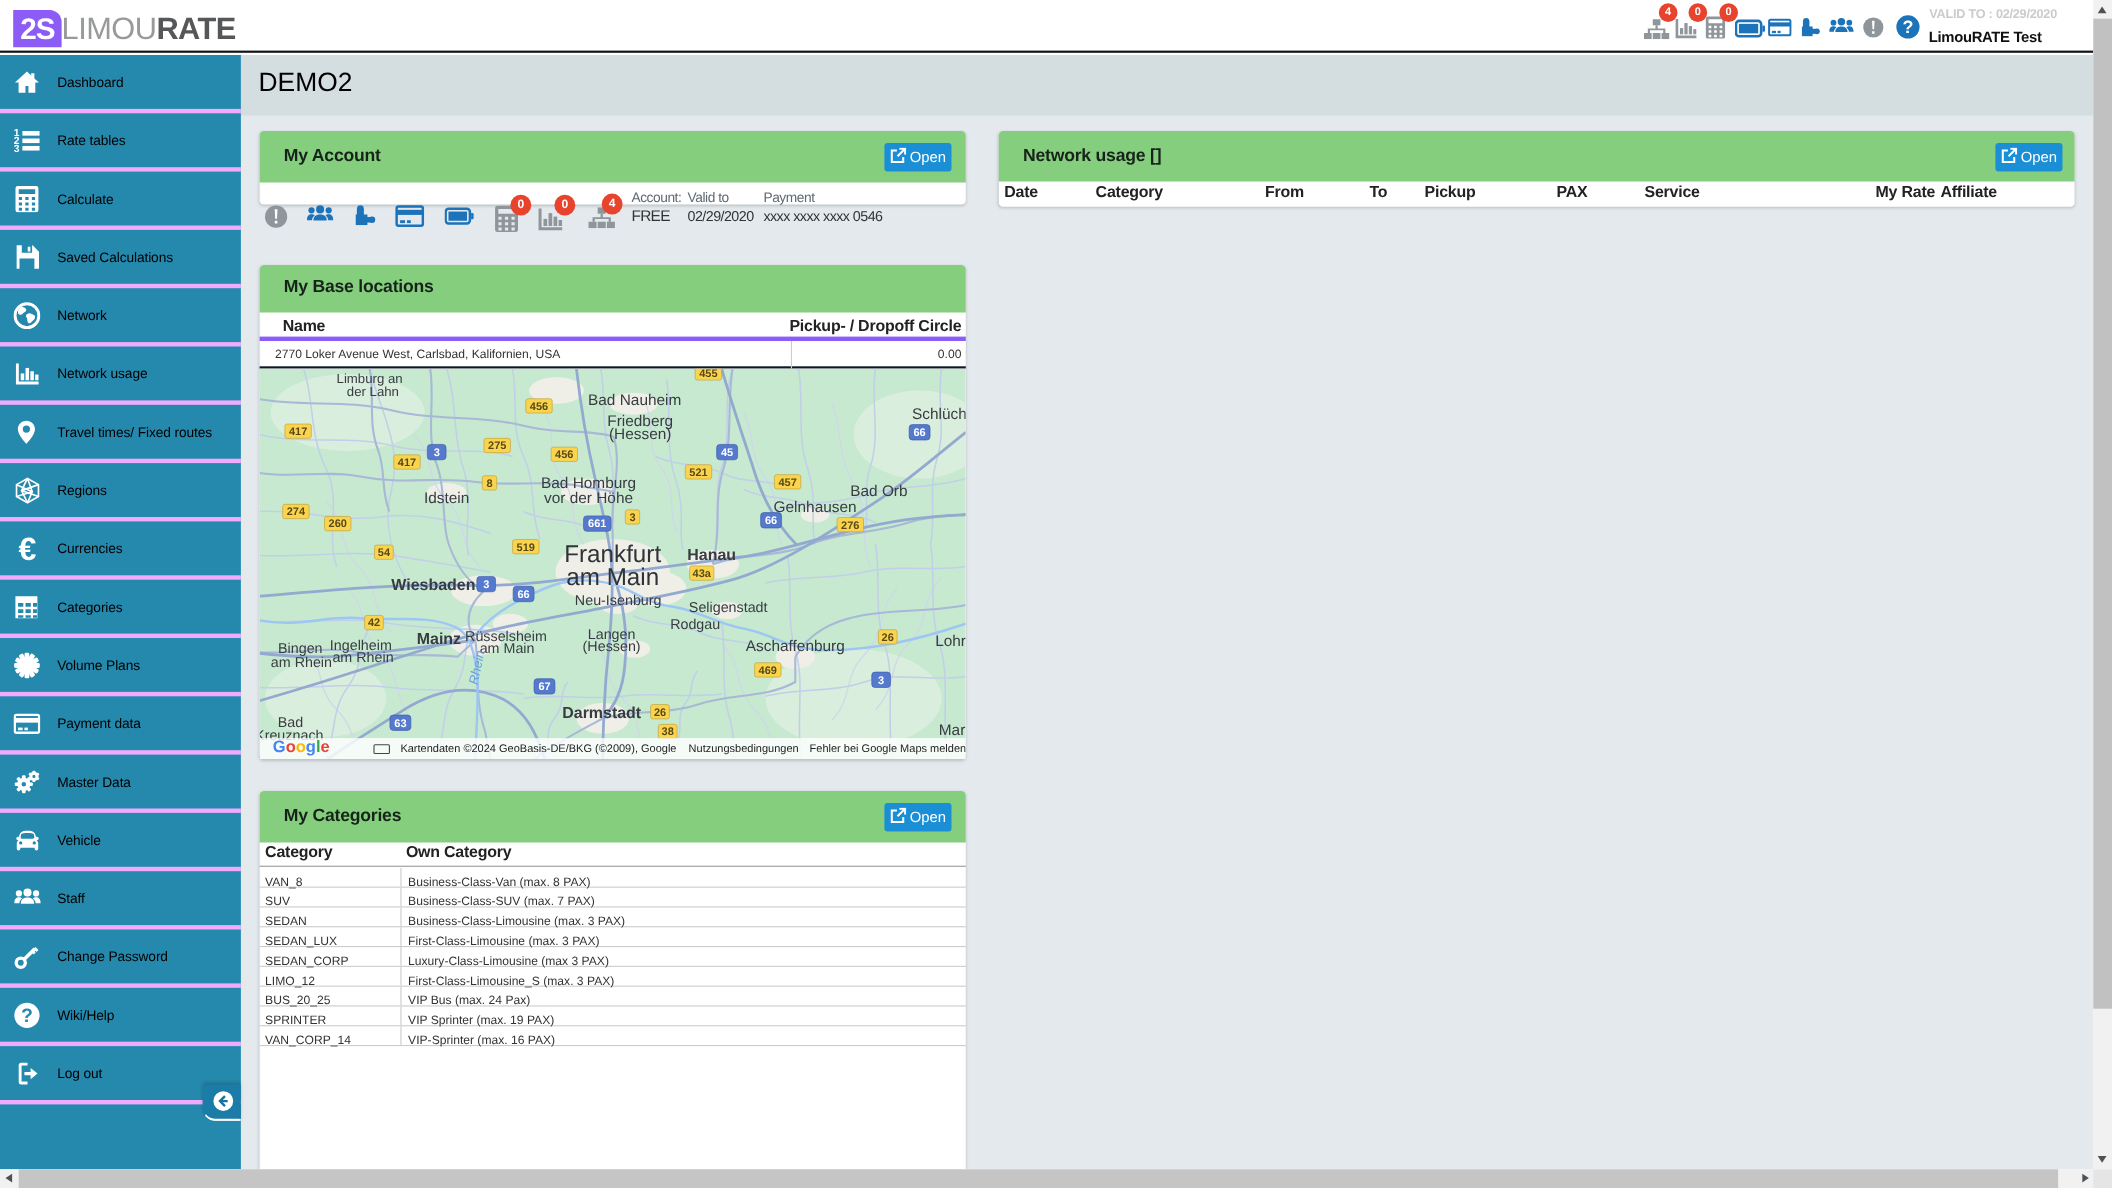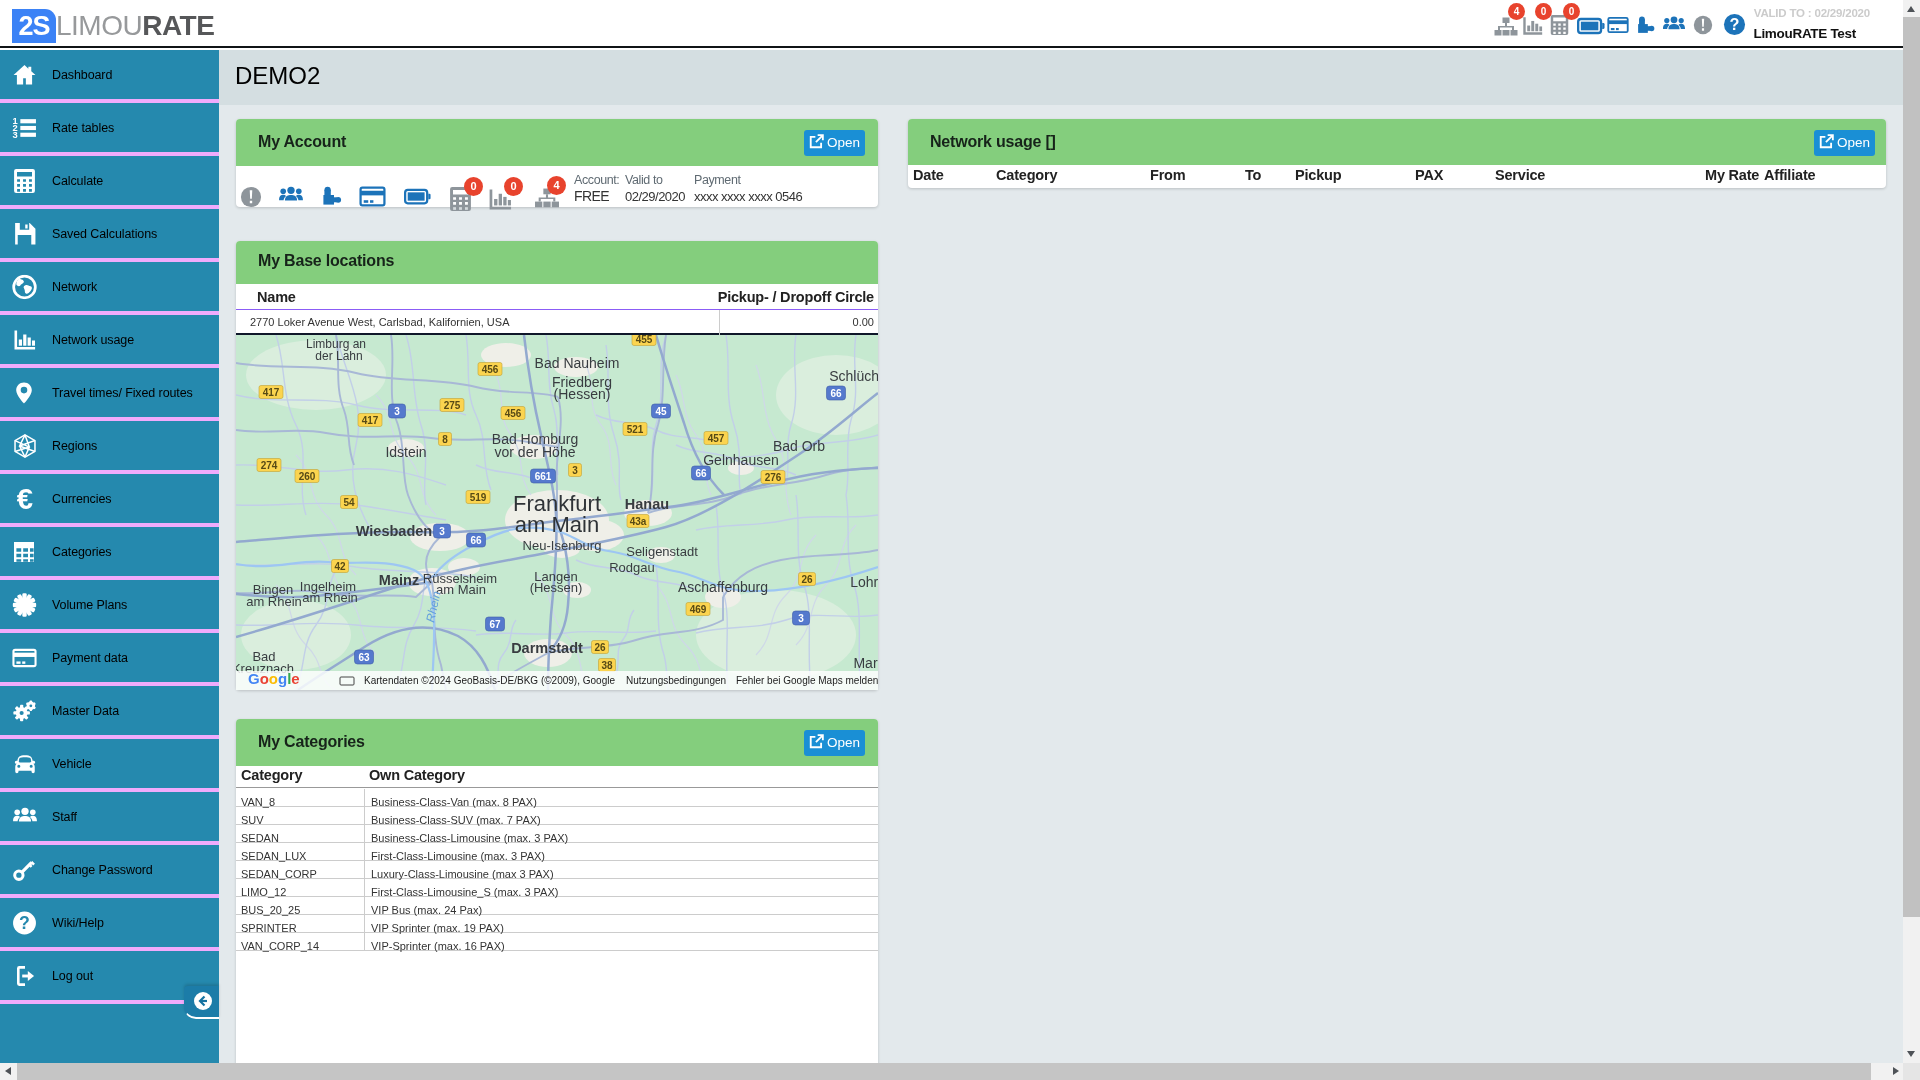--- a/index.html
+++ b/index.html
@@ -1,19 +1,19 @@
 <!DOCTYPE html>
 <html><head>
 <meta charset="utf-8">
 <style>
 * { margin:0; padding:0; box-sizing:border-box; }
 html,body { width:1920px; height:1080px; overflow:hidden; font-family:"Liberation Sans",sans-serif; background:#fff; }
 #header { position:absolute; left:0; top:0; width:1903px; height:48px; background:#fff; border-bottom:2px solid #101416; z-index:5; }
 #logo { position:absolute; left:12px; top:9px; }
-#logo .sq { display:inline-block; width:44px; height:34px; background:#3b82f6; color:#fff; font-weight:bold; font-size:27px; letter-spacing:-1px; text-align:center; line-height:34px; border-radius:0 11px 0 0; vertical-align:middle; }
+#logo .sq { display:inline-block; width:44px; height:34px; background:#8b5cf6; color:#fff; font-weight:bold; font-size:27px; letter-spacing:-1px; text-align:center; line-height:34px; border-radius:0 11px 0 0; vertical-align:middle; }
 #logo .t1 { color:#97999b; font-size:28px; letter-spacing:-0.5px; vertical-align:middle; }
 #logo .t2 { color:#565759; font-size:28px; letter-spacing:-0.5px; font-weight:bold; vertical-align:middle; }
 .hico { position:absolute; top:0; }
 .badge { position:absolute; width:19px; height:19px; border-radius:50%; background:#e8432d; color:#fff; font-size:11px; font-weight:bold; text-align:center; line-height:19px; }
 .badge.b2 { width:17px; height:17px; font-size:10px; line-height:17px; }
 #validto { position:absolute; top:7px; right:33px; color:#cbcbcb; font-size:11.5px; letter-spacing:-0.2px; font-weight:bold; text-align:right; }
 #usrname { position:absolute; top:26px; right:47px; color:#111; font-size:13.5px; letter-spacing:-0.3px; font-weight:bold; text-align:right; }
 #sidebar { position:absolute; left:0; top:50px; width:219px; height:1013px; background:#2589ae; z-index:4; }
 .mitem { position:relative; height:53px; border-bottom:4px solid #f0abfc; color:#000000; }
 .mitem .lbl { position:absolute; left:52px; top:50%; transform:translateY(-50%); font-size:12.5px; letter-spacing:-0.1px; white-space:nowrap; }
@@ -186,21 +186,21 @@
           <circle cx="18.2" cy="15.8" r="2.9"></circle>
         </g>
       </symbol>
 </defs>
 </svg>
 <div id="main">
   <div id="pgband">
       <h1>DEMO2</h1>
     </div>
 
-  <div class="panel" style="left:17px;top:69px;width:642px;height:88px">
+  <div class="panel" style="left:17px;top:69px;width:642px;height:67px">
     <div class="phead" style="height:47px">
         <span class="ptitle">My Account</span>
       <div class="openbtn"><svg width="15" height="15" viewBox="0 0 13 13">
             <path d="M5.5,2.5 H1.5 V11.5 H10.5 V7.5" fill="none" stroke="#fff" stroke-width="1.6"></path>
             <path d="M6,7 L11.2,1.8 M7.5,1 H12 V5.5" fill="none" stroke="#fff" stroke-width="1.6"></path>
           </svg>Open</div>
     </div>
     <div style="position:absolute;left:0;top:47px;width:642px;height:46px">
       <div class="hico" style="left:4px;top:20px"><svg width="22" height="22" fill="#8e959b" color="#8e959b">
             <use href="#i-excl"></use>
@@ -253,21 +253,21 @@
       <span style="position:absolute;left:587px;top:2px">Service</span>
       <span style="position:absolute;left:797px;top:2px">My Rate</span>
       <span style="position:absolute;left:856px;top:2px">Affiliate</span>
     </div>
   </div>
 
   <div class="panel" style="left:17px;top:191px;width:642px;height:449px">
     <div class="phead" style="height:43px">
         <span class="ptitle" style="top:11px">My Base locations</span>
       </div>
-    <div style="position:absolute;left:0;top:43px;width:642px;height:26px;border-bottom:1px solid #8b5cf6">
+    <div style="position:absolute;left:0;top:43px;width:642px;height:26px;border-bottom:4px solid #8b5cf6">
       <span style="position:absolute;left:21px;top:5px;font-size:14.5px;letter-spacing:-0.2px;font-weight:bold;color:#222">Name</span>
       <span style="position:absolute;right:4px;top:5px;font-size:14.5px;letter-spacing:-0.2px;font-weight:bold;color:#222">Pickup- / Dropoff Circle</span>
     </div>
     <div style="position:absolute;left:0;top:69px;width:642px;height:25px;border-bottom:2px solid #0f172a">
       <span style="position:absolute;left:14px;top:6px;font-size:11px;color:#333">2770 Loker Avenue West, Carlsbad, Kalifornien, USA</span>
       <span style="position:absolute;right:4px;top:6px;font-size:11px;color:#333">0.00</span>
       <span style="position:absolute;left:483px;top:0;width:1px;height:25px;background:#ccc"></span>
     </div>
     <div id="mapbox" style="position:absolute;left:0;top:94px;width:642px;height:440px;overflow:hidden">
       <svg width="642" height="355" viewBox="0 0 642 355" font-family="Liberation Sans,sans-serif">

